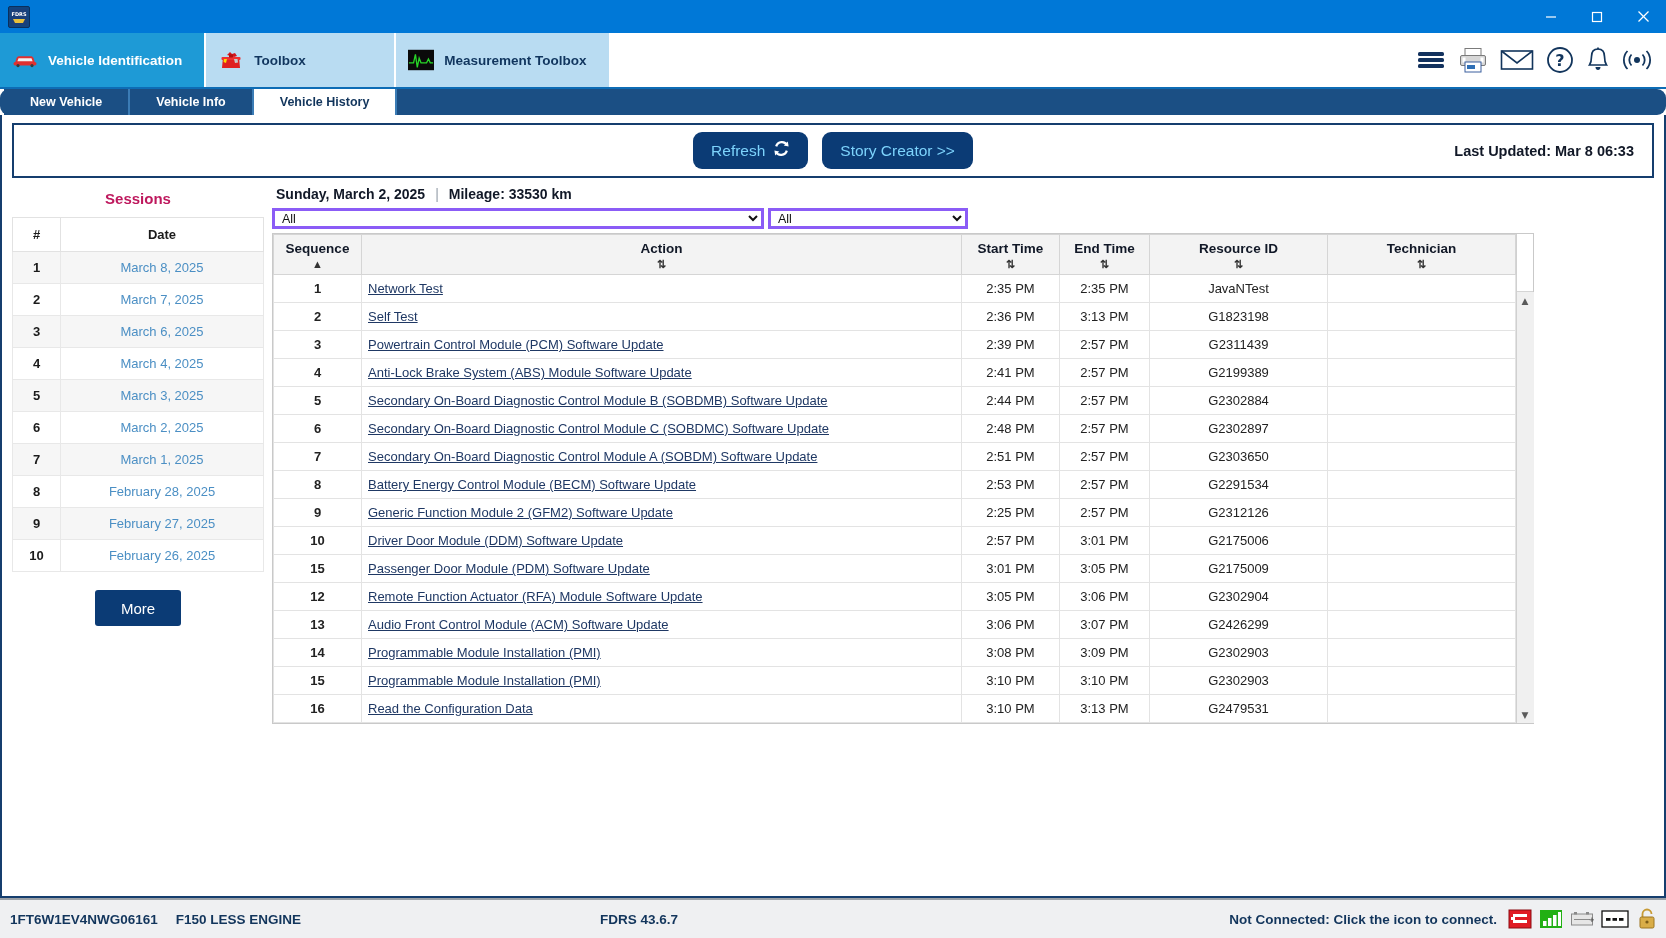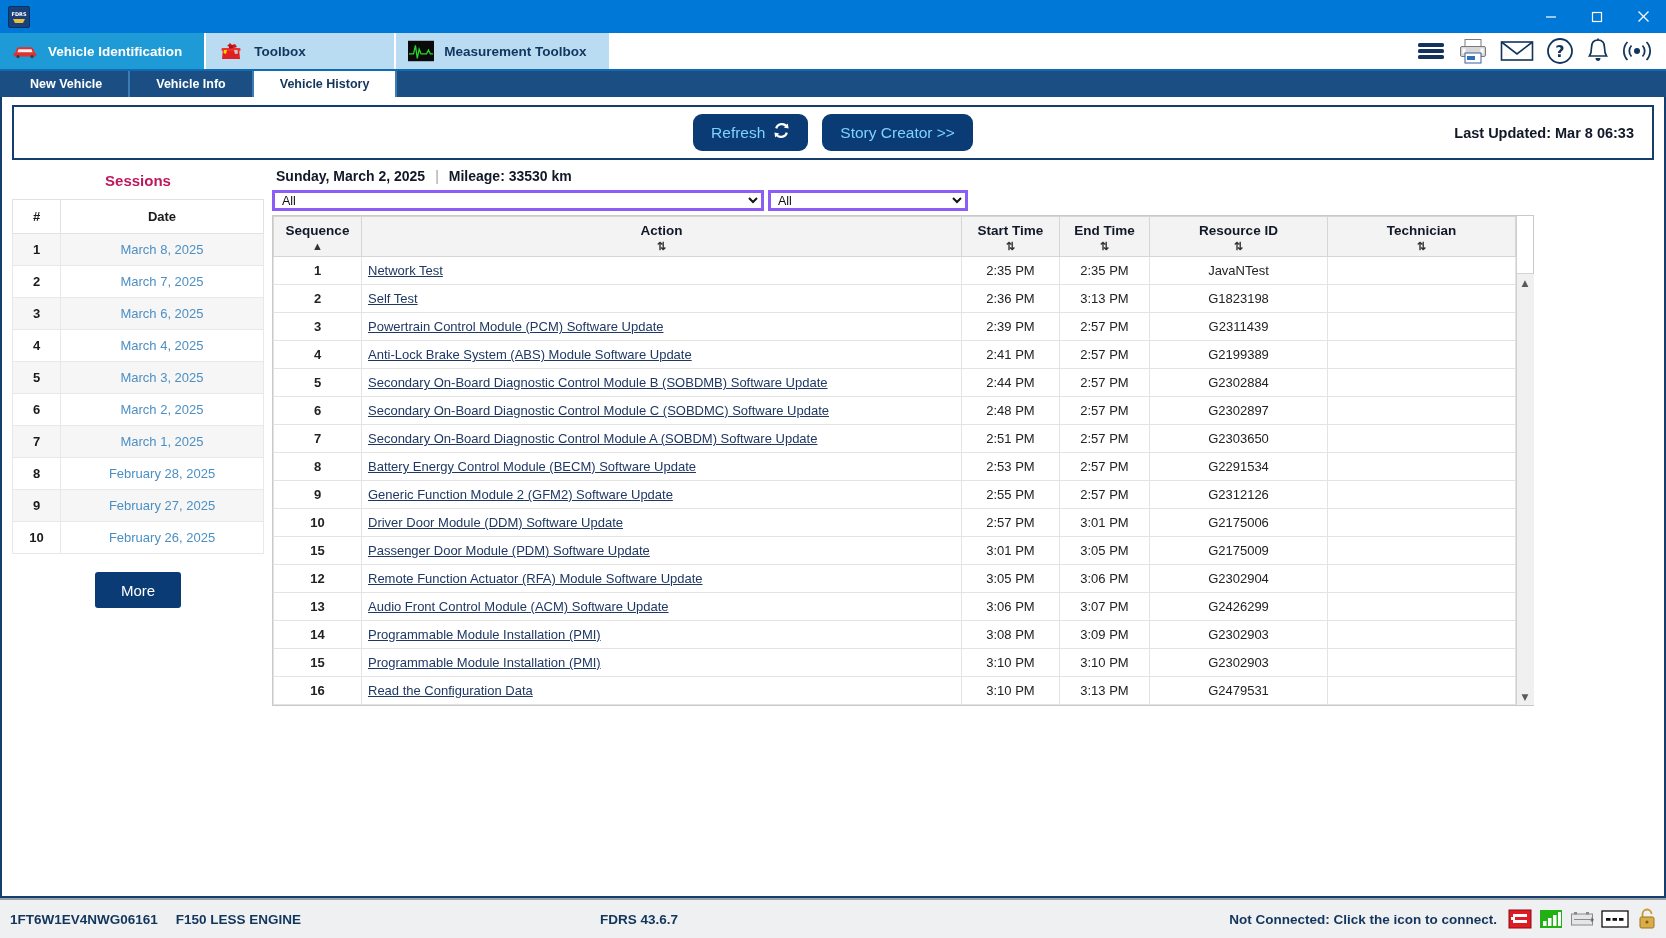--- a/index.html
+++ b/index.html
@@ -37,21 +37,21 @@
   }
   .win-btn {
     width: 46px; height: 33px;
     display: flex; align-items: center; justify-content: center;
     color: #ffffff; font-size: 15px;
     font-family: "DejaVu Sans", sans-serif;
   }
 
   
   .apptabs {
-    height: 38px;
+    height: 56px;
     background: #404040;
     display: flex;
     align-items: stretch;
     position: relative;
     border-bottom: 2px solid #0d6cb5;
   }
   .apptab {
     display: flex; align-items: center;
     padding: 0 22px 0 12px;
     gap: 10px;
@@ -76,20 +76,21 @@
   }
   .hdr-ico { cursor: pointer; display: flex; align-items: center; }
 
   
   .subtabs {
     height: 26px;
     background: #1b4f84;
     display: flex;
     align-items: flex-end;
     padding-left: 4px;
+    border-radius: 9px;
   }
   .subtab {
     height: 26px;
     display: flex; align-items: center;
     padding: 0 26px;
     font-size: 12.5px;
     font-weight: bold;
     color: #ffffff;
     background: #1b4f84;
     border-right: 2px solid #3b7cb5;
@@ -647,21 +648,21 @@
                     <td class="c-seq">8</td>
                     <td><span class="act-link">Battery Energy Control Module (BECM) Software Update</span></td>
                     <td class="c-time">2:53 PM</td>
                     <td class="c-time">2:57 PM</td>
                     <td class="c-res">G2291534</td>
                     <td></td>
                   </tr>
                   <tr>
                     <td class="c-seq">9</td>
                     <td><span class="act-link">Generic Function Module 2 (GFM2) Software Update</span></td>
-                    <td class="c-time">2:55 PM</td>
+                    <td class="c-time">2:25 PM</td>
                     <td class="c-time">2:57 PM</td>
                     <td class="c-res">G2312126</td>
                     <td></td>
                   </tr>
                   <tr>
                     <td class="c-seq">10</td>
                     <td><span class="act-link">Driver Door Module (DDM) Software Update</span></td>
                     <td class="c-time">2:57 PM</td>
                     <td class="c-time">3:01 PM</td>
                     <td class="c-res">G2175006</td>

